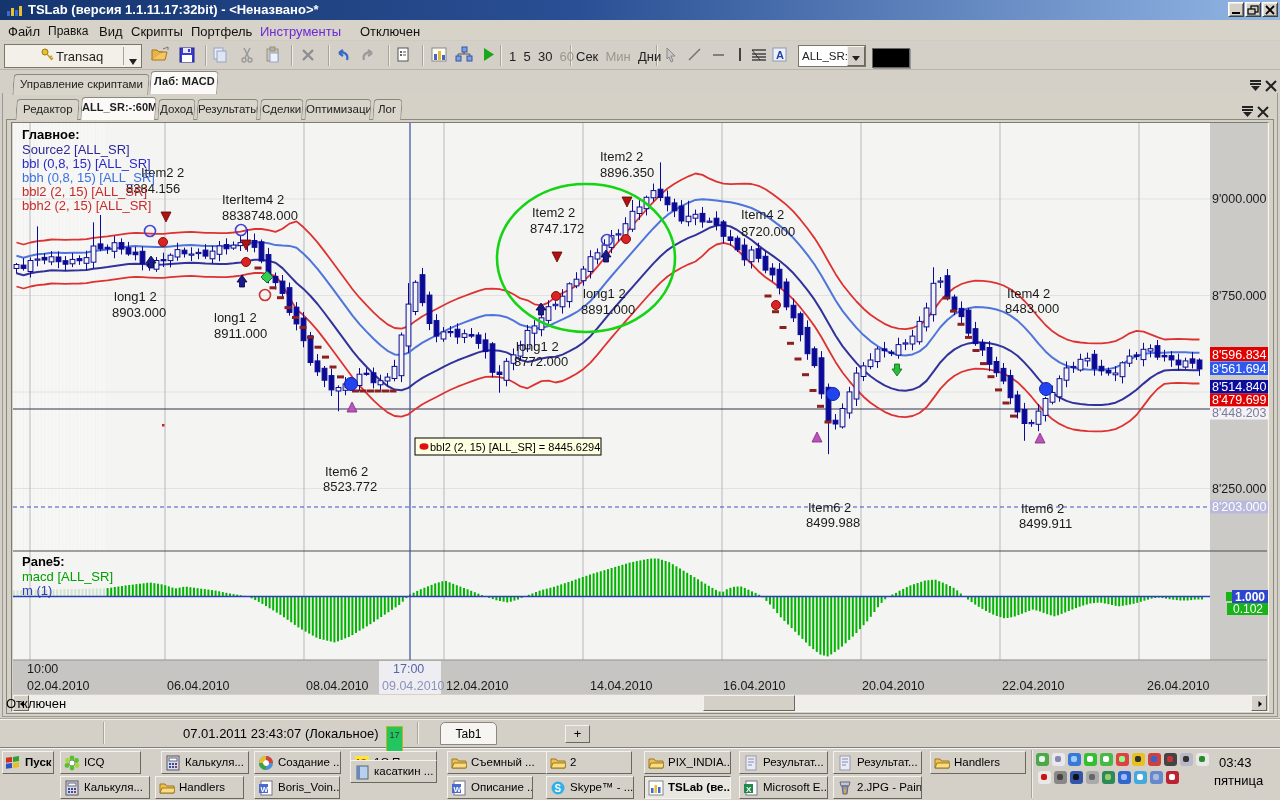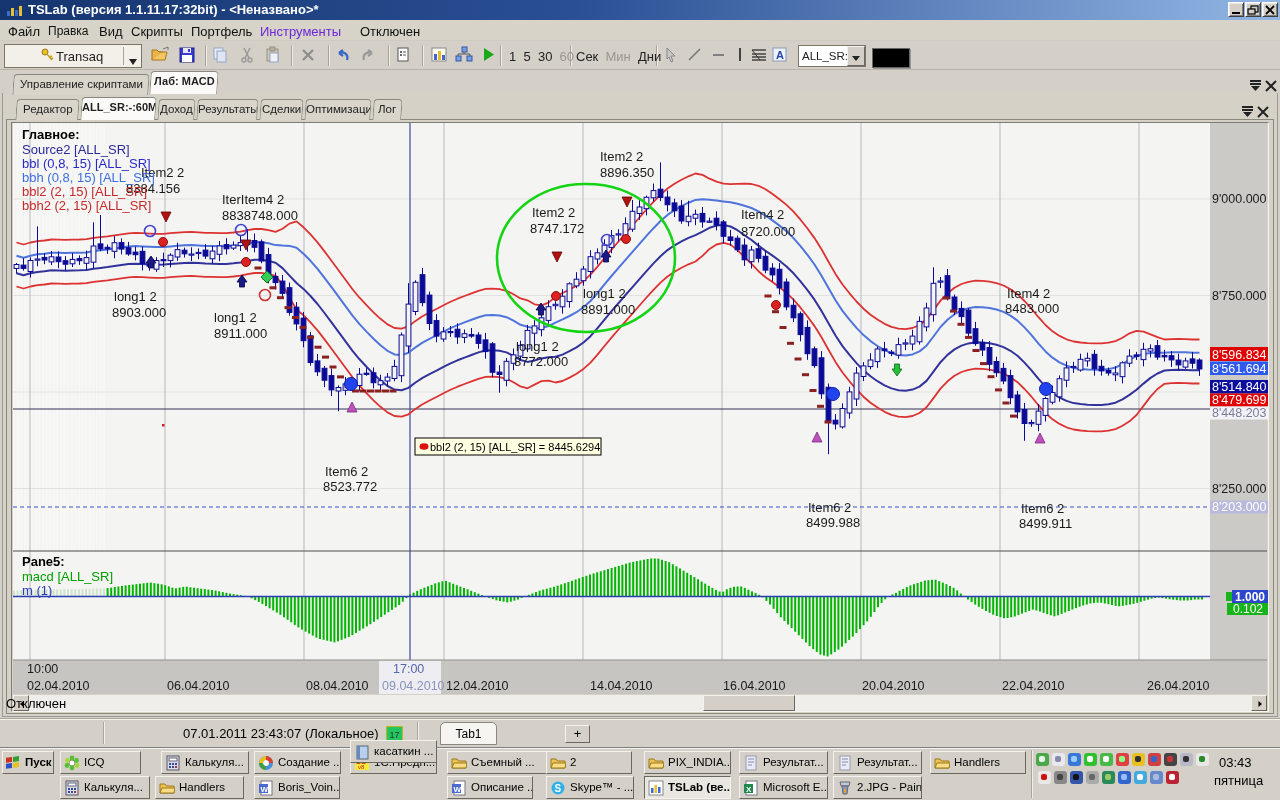--- a/index.html
+++ b/index.html
@@ -268,21 +268,21 @@
       </svg></span>Калькуля...</div>
 <div class="tkb" style="left:155px;top:776px;width:89px;z-index:11"><span class="ic"><svg width="16" height="16" viewBox="0 0 16 16" style="">
         <path d="M1 13 L1 4 L6 4 L7.5 6 L15 6 L15 13 Z" fill="#f0c050" stroke="#9a7a20"></path>
         <path d="M1 13 L3 8 L16 8 L15 13 Z" fill="#fadc84" stroke="#9a7a20"></path>
       </svg></span>Handlers</div>
 <div class="tkb" style="left:254px;top:776px;width:86px;z-index:11"><span class="ic"><svg width="16" height="16" viewBox="0 0 16 16" style="">
         <rect x="3" y="1" width="11" height="14" fill="#fff" stroke="#778"></rect>
         <rect x="1" y="4" width="9" height="9" fill="#4a6ad0"></rect>
         <text x="2.5" y="11.5" font-size="8" font-weight="bold" fill="#fff" font-family="Liberation Sans">W</text>
       </svg></span>Boris_Voin...</div>
-<div class="tkb" style="left:350px;top:740px;width:87px;z-index:11"><span class="ic"><svg width="16" height="16" viewBox="0 0 16 16" style="">
+<div class="tkb" style="left:350px;top:760px;width:87px;z-index:11"><span class="ic"><svg width="16" height="16" viewBox="0 0 16 16" style="">
         <rect x="3" y="2" width="11" height="13" fill="#b8d0ec" stroke="#567"></rect>
         <rect x="3" y="2" width="3" height="13" fill="#6888c0"></rect>
       </svg></span>касаткин ...</div>
 <div class="tkb" style="left:447px;top:776px;width:86px;z-index:11"><span class="ic"><svg width="16" height="16" viewBox="0 0 16 16" style="">
         <rect x="3" y="1" width="11" height="14" fill="#fff" stroke="#778"></rect>
         <rect x="1" y="4" width="9" height="9" fill="#4a6ad0"></rect>
         <text x="2.5" y="11.5" font-size="8" font-weight="bold" fill="#fff" font-family="Liberation Sans">W</text>
       </svg></span>Описание ...</div>
 <div class="tkb" style="left:546px;top:776px;width:88px;z-index:11"><span class="ic"><svg width="16" height="16" viewBox="0 0 16 16" style="">
         <circle cx="8" cy="8" r="6.5" fill="#30b0e8"></circle>

